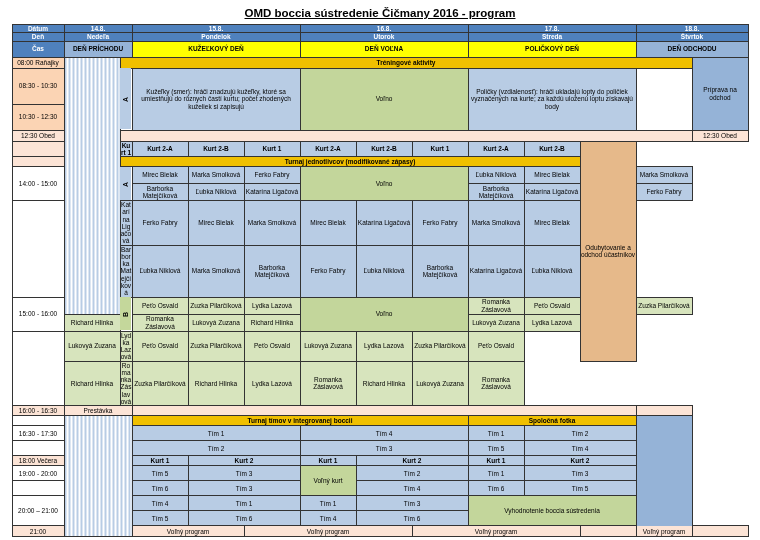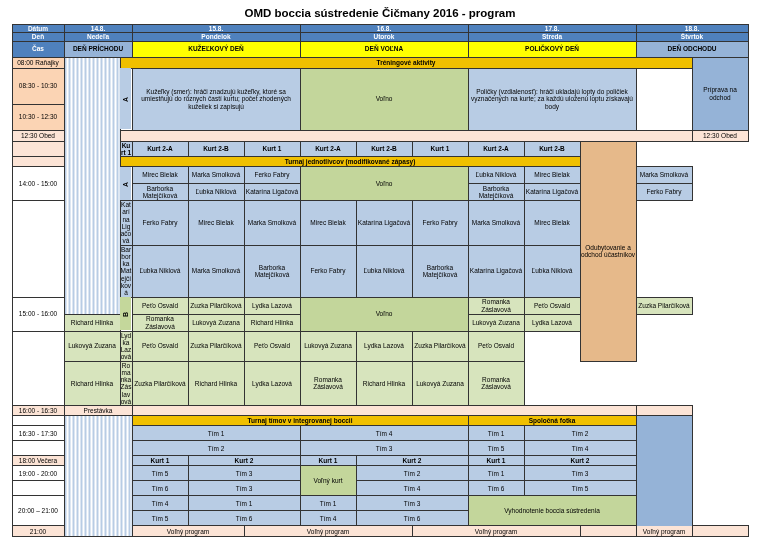--- a/index.html
+++ b/index.html
@@ -11,20 +11,21 @@
     color:#000;
     overflow:hidden;
   }
   #title{
     text-align:center;
     font-size:11.5px;
     font-weight:bold;
     padding-top:7px;
     padding-bottom:5px;
     letter-spacing:0px;
+    text-decoration:underline;
   }
   table{
     border-collapse:collapse;
     table-layout:fixed;
     margin:0 auto;
     width:736px;
   }
   td{
     border:1px solid #333;
     text-align:center;

